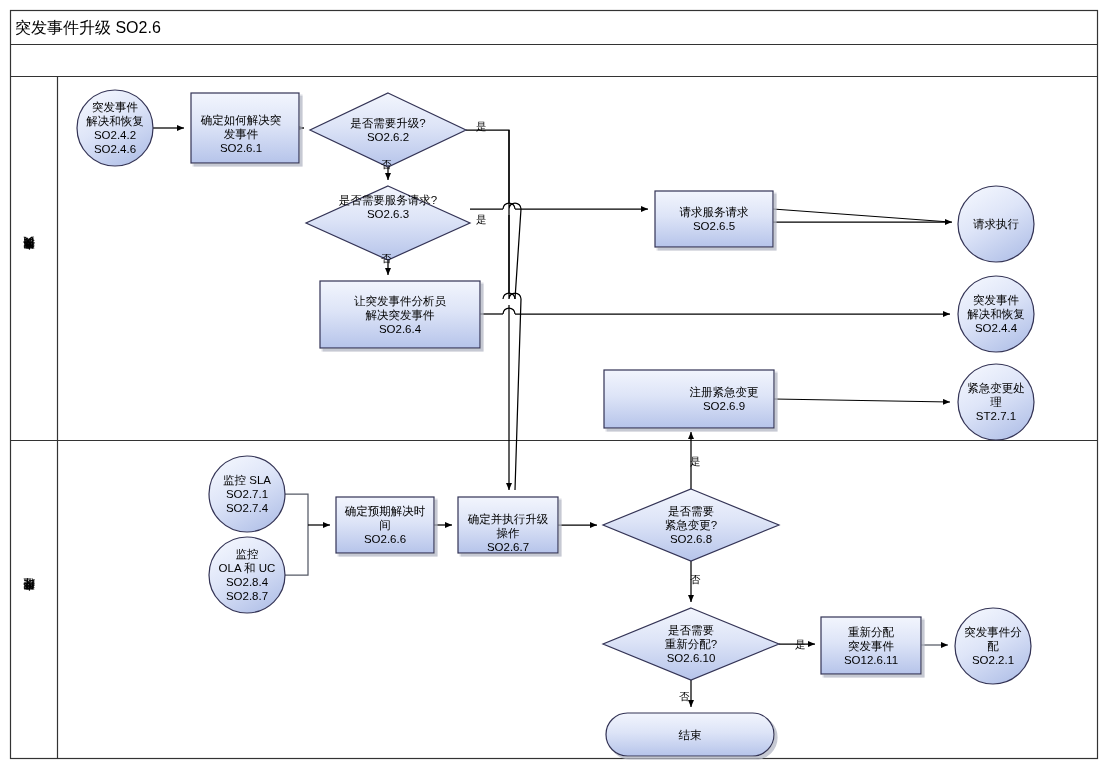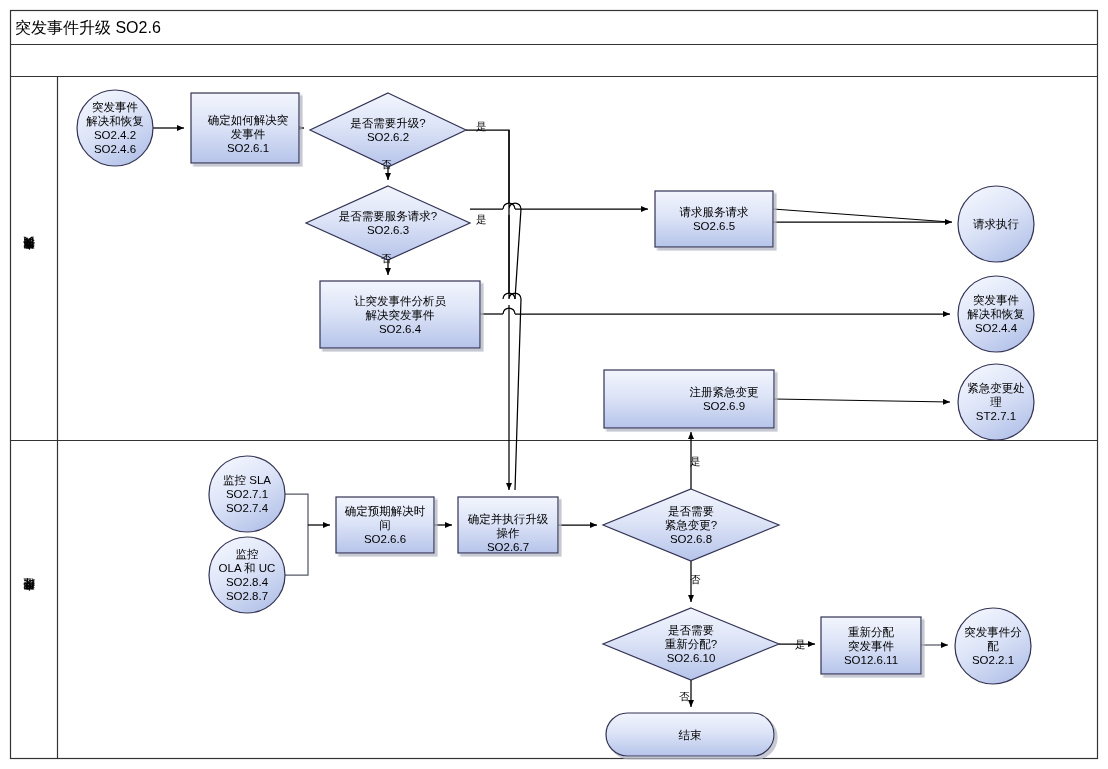--- a/index.html
+++ b/index.html
@@ -176,26 +176,26 @@
   <div id="title-text">突发事件升级 SO2.6</div>
 
   <div class="lane-label" style="left:22px; top:76px; height:364px;">突发事件协调员</div>
   <div class="lane-label" style="left:22px; top:441px; height:317px;">突发事件经理</div>
 
   <div id="labels-layer">
       <div class="node-label" style="left: 77px; top: 90px; width: 76px; height: 76px;">突发事件
 解决和恢复
 SO2.4.2
 SO2.4.6</div>
-      <div class="node-label" style="left: 194px; top: 93px; width: 108px; height: 82px;">确定如何解决突
+      <div class="node-label" style="left: 187px; top: 93px; width: 108px; height: 82px;">确定如何解决突
 发事件
 SO2.6.1</div>
       <div class="node-label" style="left: 310px; top: 93px; width: 156px; height: 74px;">是否需要升级?
 SO2.6.2</div>
-      <div class="node-label" style="left: 306px; top: 186px; width: 164px; height: 74px;">是否需要服务请求?
+      <div class="node-label" style="left: 306px; top: 170px; width: 164px; height: 74px;">是否需要服务请求?
 SO2.6.3</div>
       <div class="node-label" style="left: 320px; top: 281px; width: 160px; height: 67px;">让突发事件分析员
 解决突发事件
 SO2.6.4</div>
       <div class="node-label" style="left: 655px; top: 191px; width: 118px; height: 56px;">请求服务请求
 SO2.6.5</div>
       <div class="node-label" style="left: 958px; top: 186px; width: 76px; height: 76px; text-align: center;">请求执行</div>
       <div class="node-label" style="left: 958px; top: 276px; width: 76px; height: 76px;">突发事件
 解决和恢复
 SO2.4.4</div>

